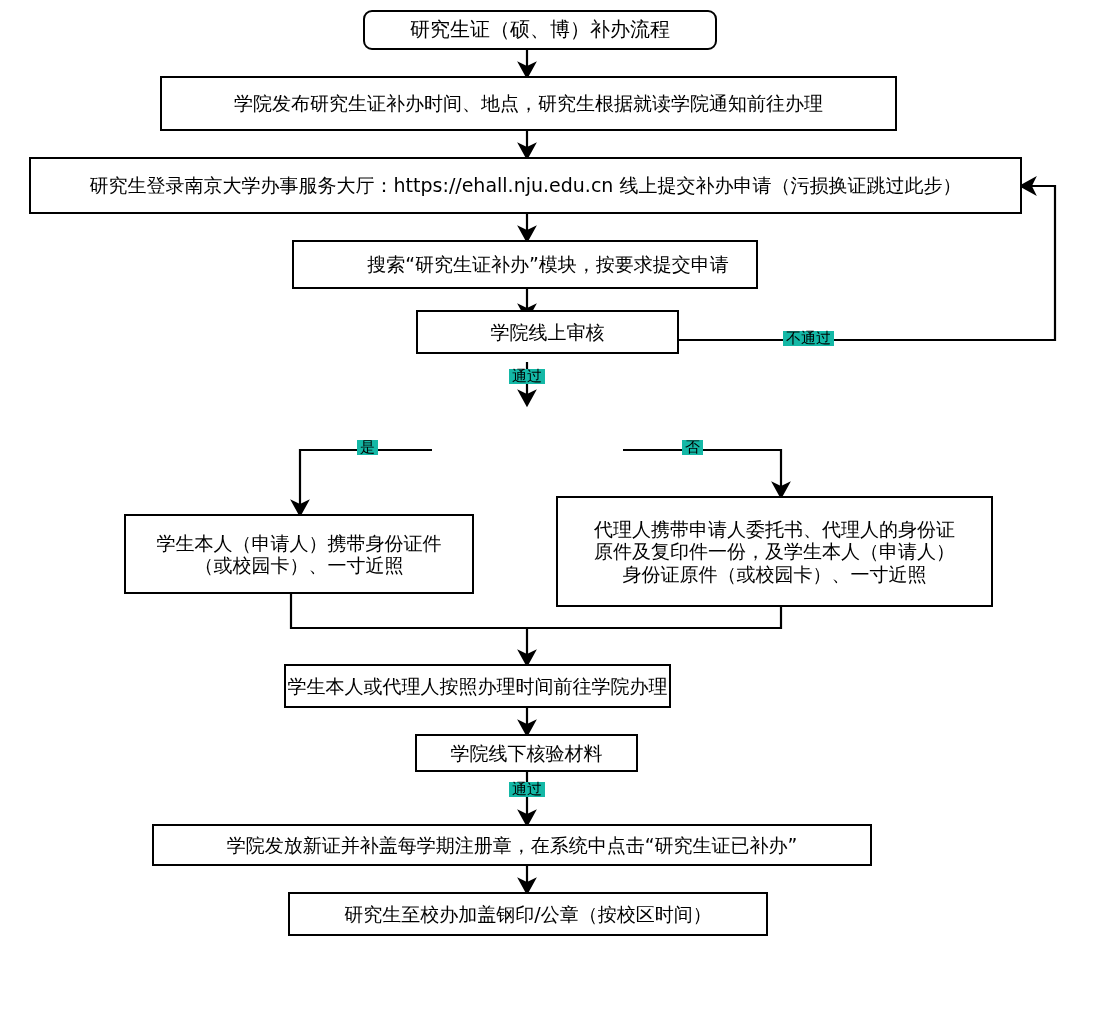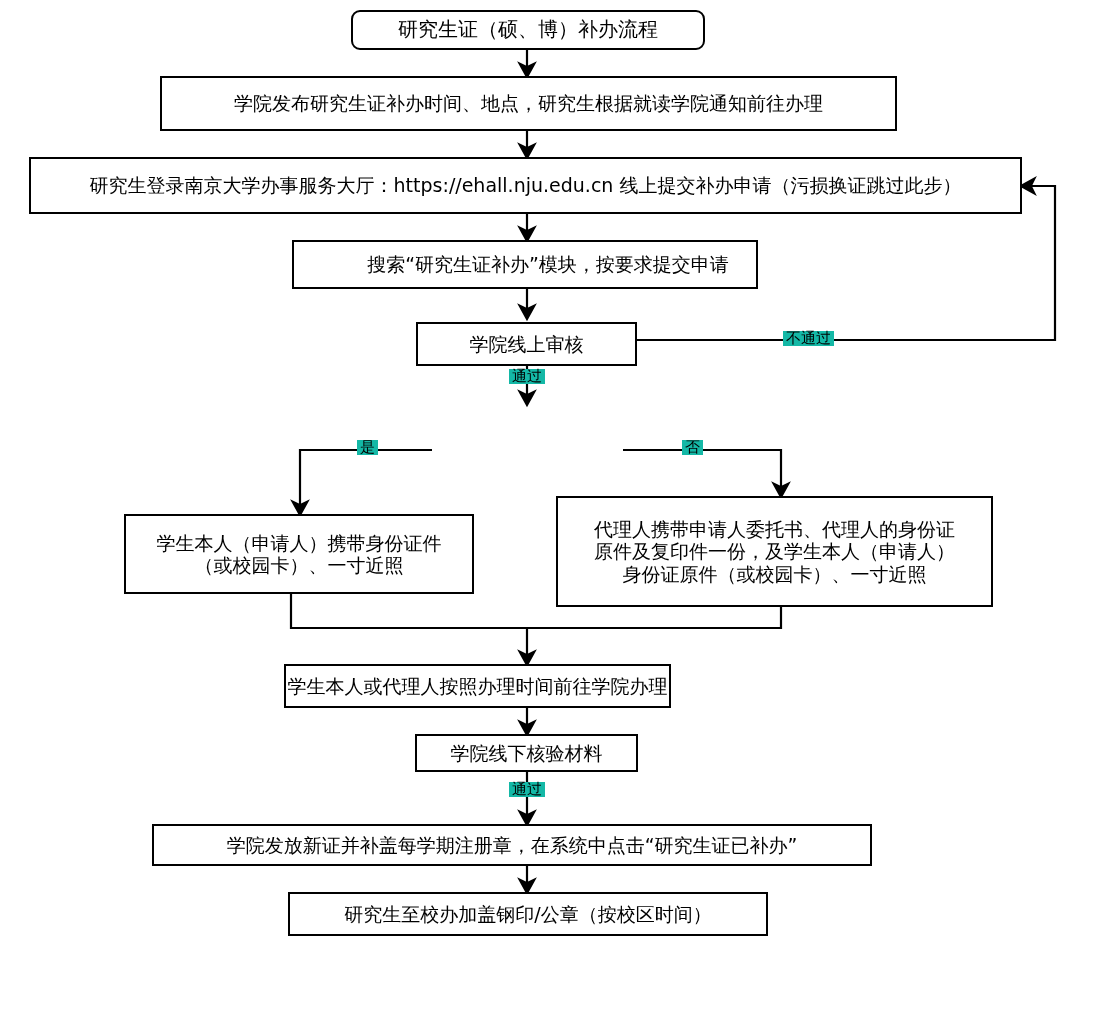--- a/index.html
+++ b/index.html
@@ -34,21 +34,21 @@
     align-items: center;
     justify-content: center;
     text-align: center;
     color: #000000;
     line-height: 1.18;
     white-space: pre-line;
   }
   .node.rounded {
     border-radius: 9px;
   }
-  .f20 { font-size: 20px; }
+  .f20 { font-size: 20px; margin-left: 12px; }
   .f19 { font-size: 19px; }
   .diamond-wrap {
     position: absolute;
     display: flex;
     align-items: center;
     justify-content: center;
   }
   .diamond-shape {
     position: absolute;
     left: 0;
@@ -117,21 +117,21 @@
   </svg>
 
   <div class="node rounded f20" style="left:351px; top:10px; width:354px; height:40px;">研究生证（硕、博）补办流程</div>
 
   <div class="node f19" style="left:160px; top:76px; width:737px; height:55px;">学院发布研究生证补办时间、地点，研究生根据就读学院通知前往办理</div>
 
   <div class="node f19" style="left:29px; top:157px; width:993px; height:57px;">研究生登录南京大学办事服务大厅：https://ehall.nju.edu.cn 线上提交补办申请（污损换证跳过此步）</div>
 
   <div class="node f19" style="left:292px; top:240px; width:466px; height:49px;padding-left:46px;">搜索“研究生证补办”模块，按要求提交申请</div>
 
-  <div class="node f19" style="left:416px; top:322px; width:221px; height:44px;">学院线上审核</div>
+  <div class="node f19" style="left:416px; top:310px; width:263px; height:44px;">学院线上审核</div>
 
 
   <div class="node f19" style="left:124px; top:514px; width:350px; height:80px;">学生本人（申请人）携带身份证件
 （或校园卡）、一寸近照</div>
 
   <div class="node f19" style="left:556px; top:496px; width:437px; height:111px;">代理人携带申请人委托书、代理人的身份证
 原件及复印件一份，及学生本人（申请人）
 身份证原件（或校园卡）、一寸近照</div>
 
   <div class="node f19" style="left:284px; top:664px; width:387px; height:44px;">学生本人或代理人按照办理时间前往学院办理</div>

